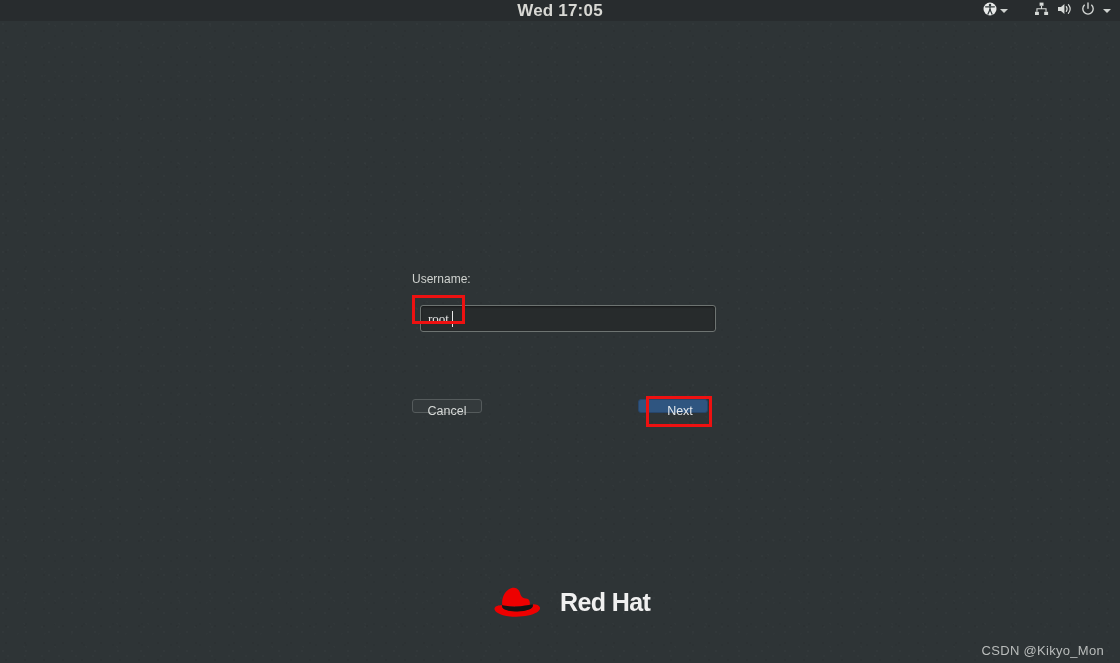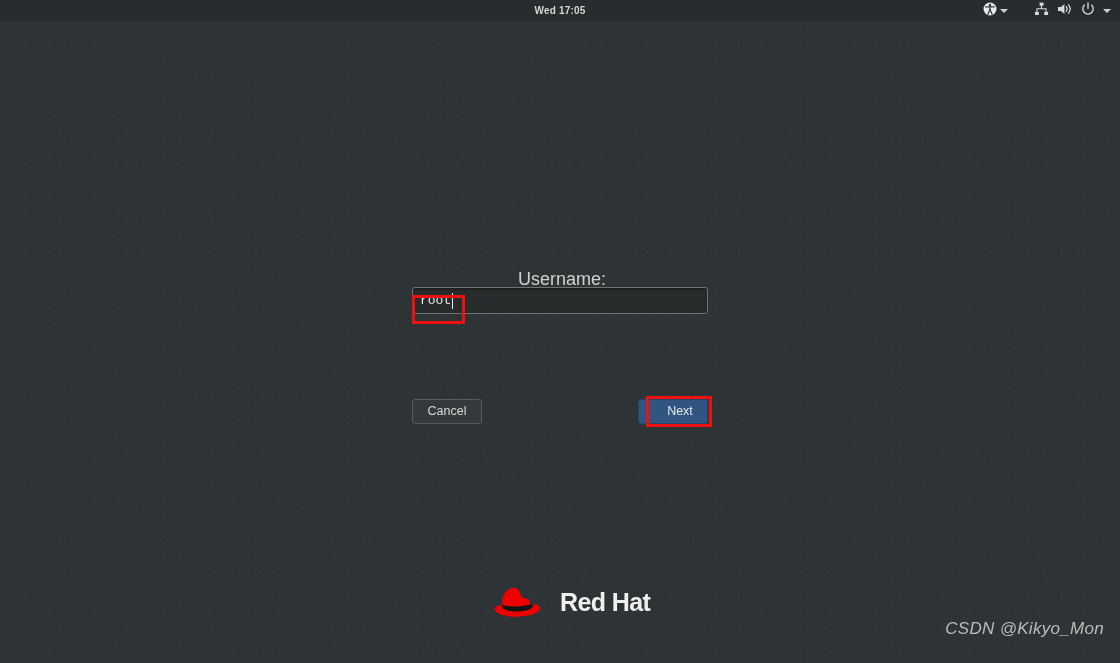--- a/index.html
+++ b/index.html
@@ -34,21 +34,21 @@
     width: 1120px;
     height: 21px;
     background: #282c2e;
     display: flex;
     align-items: center;
   }
   .tb-clock {
     position: absolute;
     left: 0; right: 0;
     text-align: center;
-    font-size: 10px;
+    font-size: 17px;
     font-weight: bold;
     color: #d8d8d4;
     letter-spacing: 0.2px;
     line-height: 21px;
   }
   .tb-right {
     position: absolute;
     right: 6px;
     top: 0;
     height: 21px;
@@ -72,43 +72,43 @@
   .tb-gap { width: 14px; }
 
   
   #form {
     position: absolute;
     left: 412px;
     top: 272px;
     width: 300px;
   }
   .field-label {
-    font-size: 18px;
+    font-size: 12px;
     color: #cfd2cf;
-    margin-bottom: 0;
+    margin-bottom: 18px;
     line-height: 15px;
-    text-align: center;
   }
   .input-wrap {
     position: relative;
     width: 296px;
   }
   .text-input {
     width: 296px;
     height: 27px;
     box-sizing: border-box;
     background: #272b2c;
     border: 1px solid #6e7472;
     border-radius: 3px;
     color: #e6e6e6;
-    font-family: Liberation Mono, monospace;
+    font-family: Liberation Serif, serif;
     font-size: 13px;
     padding: 0 7px;
     outline: none;
     box-shadow: inset 0 1px 2px rgba(0,0,0,0.45);
+    margin-left: 8px;
   }
   .caret-bar {
     position: absolute;
     left: 40px;
     top: 6px;
     width: 1px;
     height: 16px;
     background: #e9e9e9;
   }
 
@@ -127,21 +127,21 @@
     position: absolute;
     left: 412px;
     top: 399px;
     width: 296px;
     display: flex;
     justify-content: space-between;
   }
   .btn {
     font-family: "Liberation Sans", sans-serif;
     font-size: 12.5px;
-    height: 25px;
+    height: 14px;
     min-width: 70px;
     padding: 0 14px;
     border-radius: 3px;
     cursor: default;
     line-height: 23px;
     text-align: center;
     box-sizing: border-box;
   }
   .btn-cancel {
     background: #343a3c;
@@ -170,25 +170,24 @@
     font-weight: bold;
     color: #f0f0f0;
     letter-spacing: -0.6px;
     line-height: 1;
   }
 
   
   #watermark {
     position: absolute;
     right: 16px;
-    bottom: 24px;
-    font-size: 17px;
+    bottom: 5px;
+    font-size: 13px;
     color: #b9bcbb;
     letter-spacing: 0.3px;
-    font-style: italic;
   }
 </style>
 </head>
 <body>
 
 <div id="screen">
 
   <div id="topbar">
 
     <div class="tb-clock">Wed 17:05</div>

